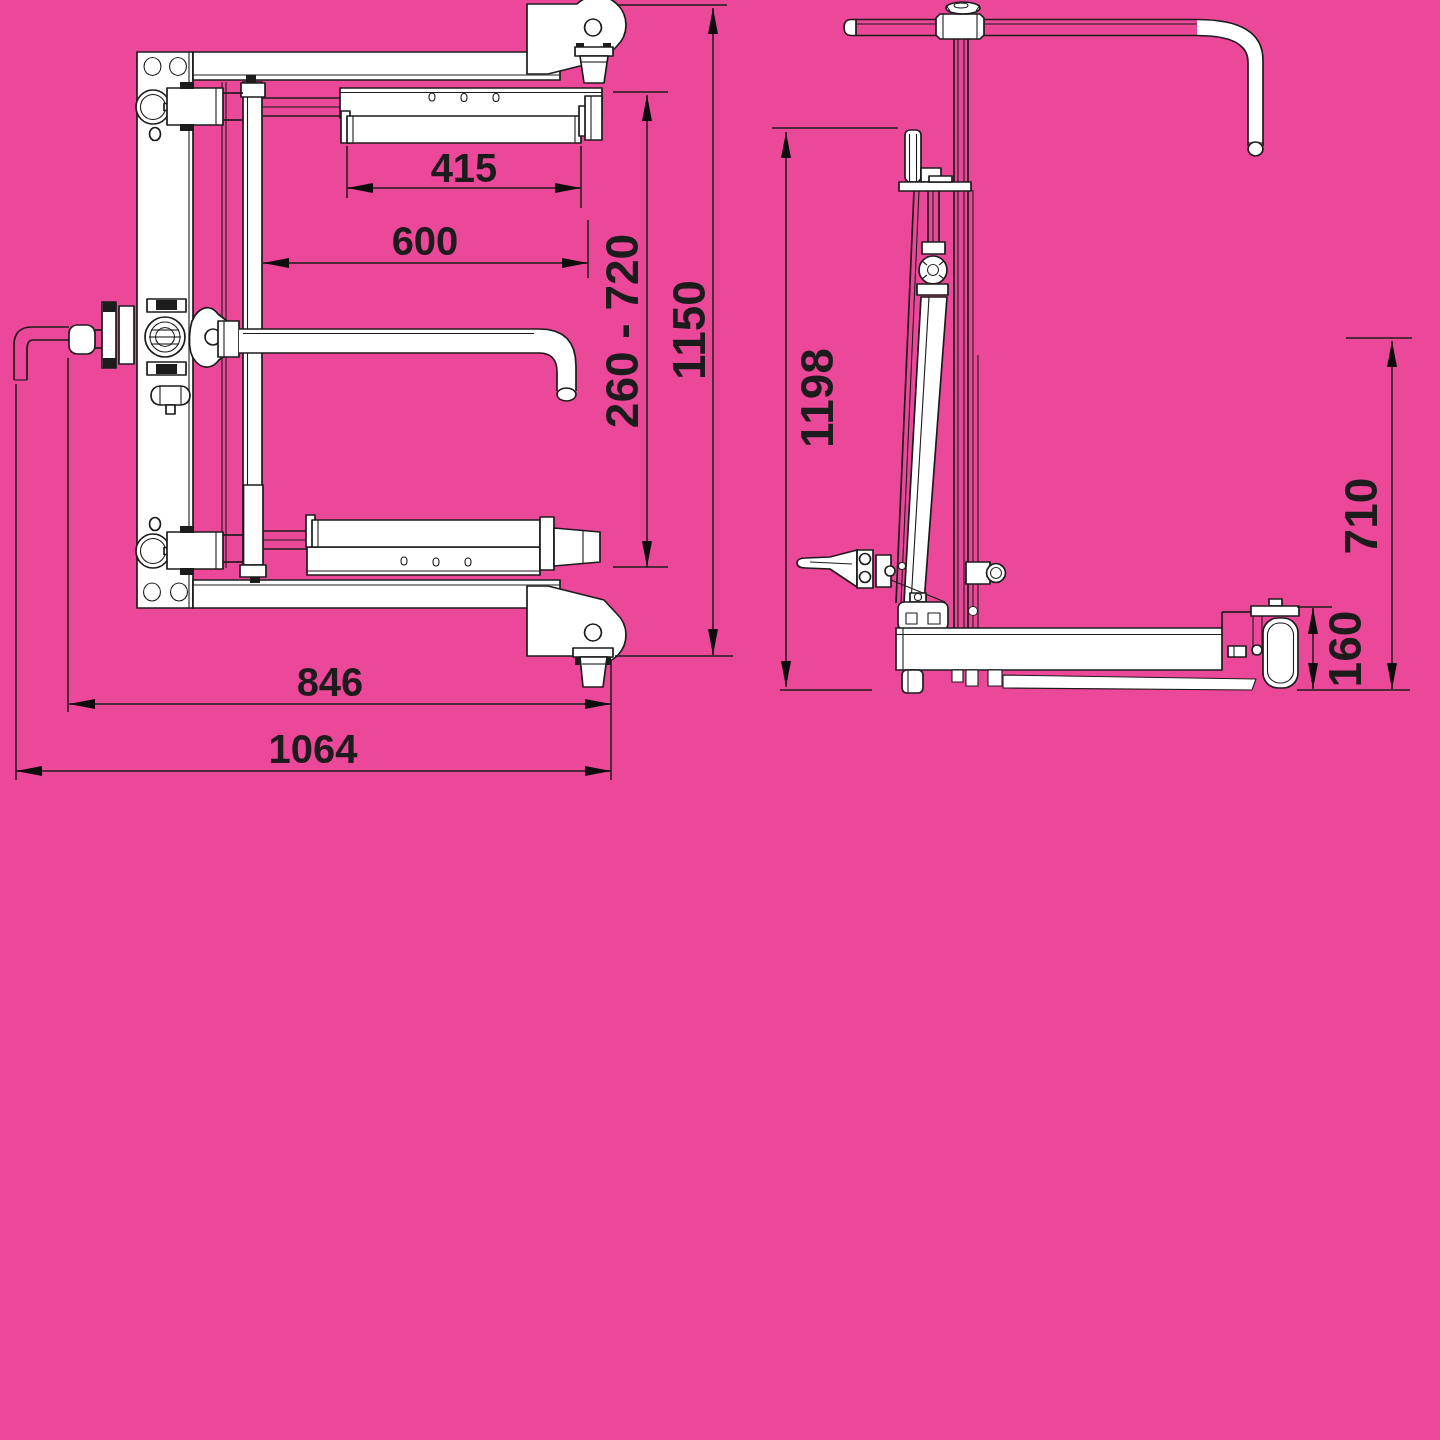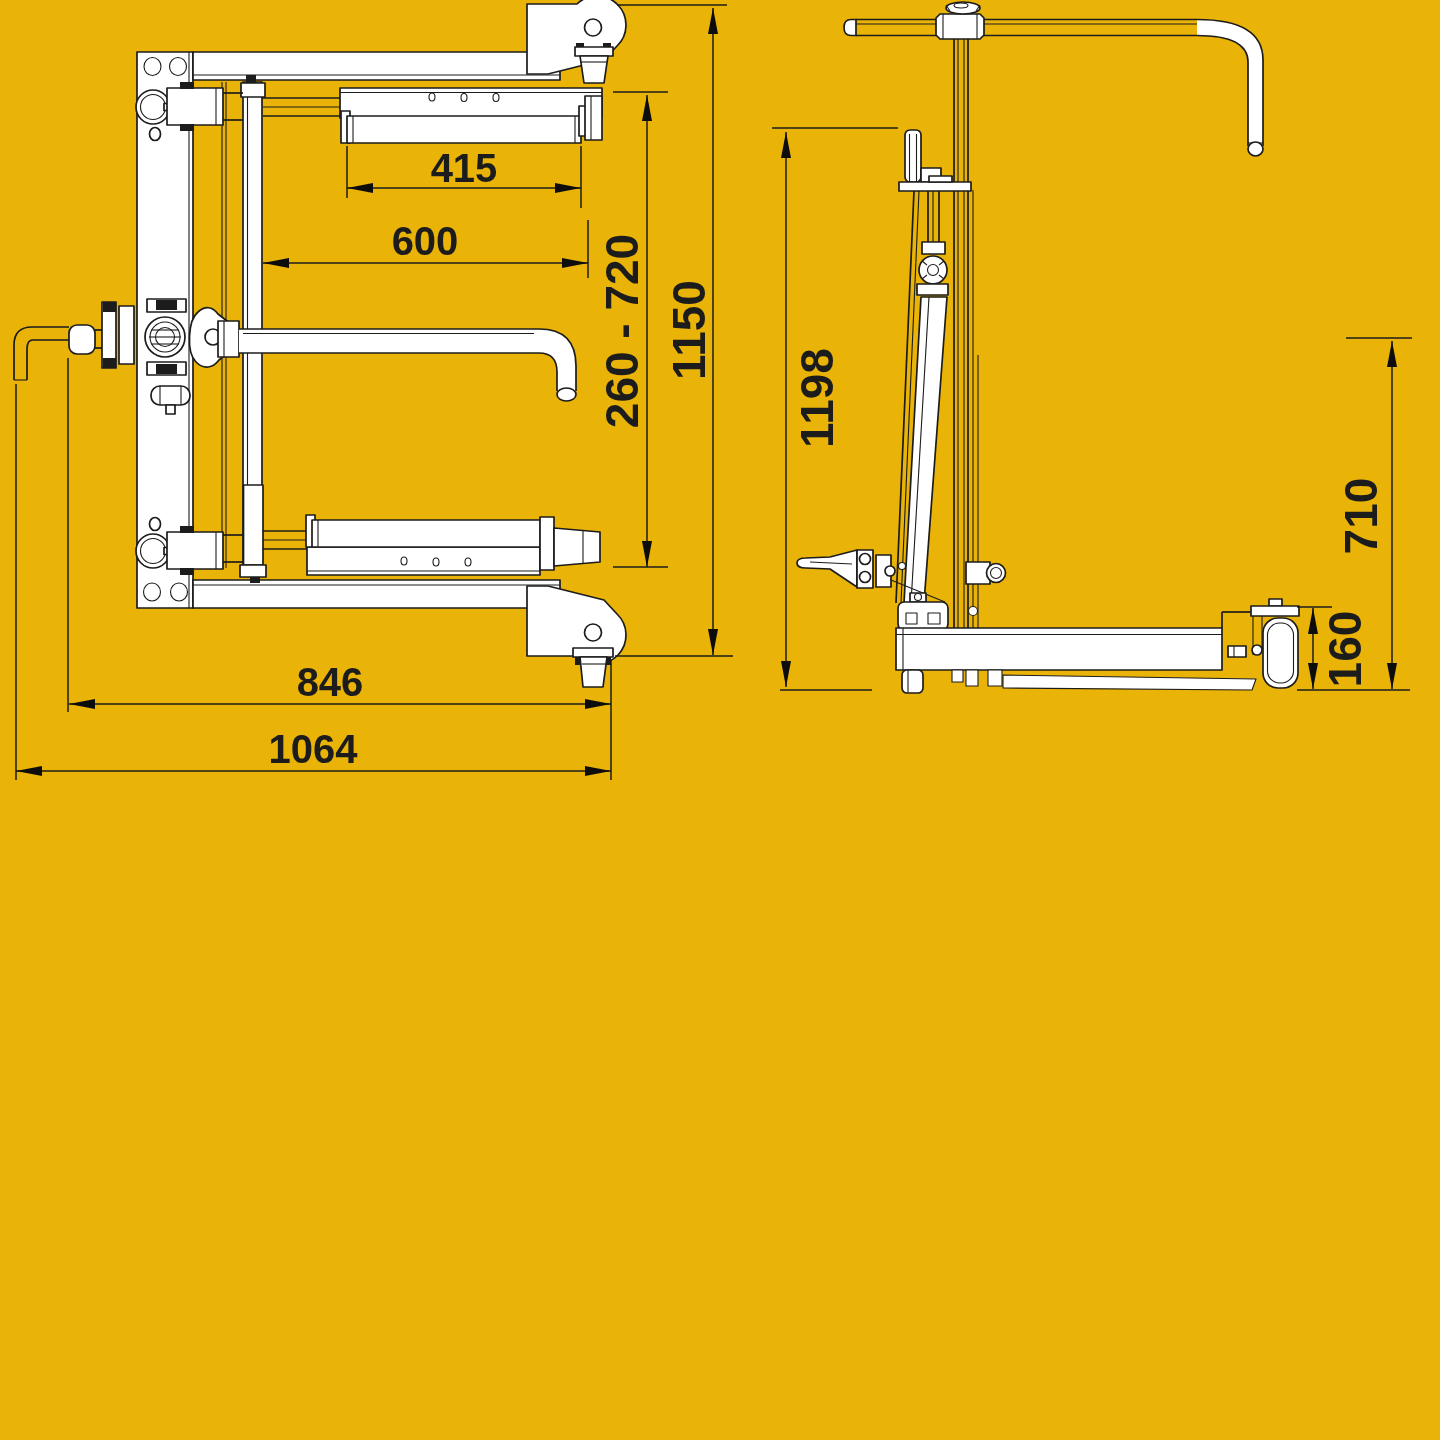--- a/index.html
+++ b/index.html
@@ -1,16 +1,16 @@
 <!DOCTYPE html>
 <html><head>
 <meta charset="utf-8">
 <style>
   html,body{margin:0;padding:0;background:#fff;}
-  #canvas{position:relative;width:1440px;height:1440px;background:#eab308;overflow:hidden;}
+  #canvas{position:relative;width:1440px;height:1440px;background:#ec4899;overflow:hidden;}
   svg{display:block}
   .s{fill:none;stroke:#1c1c1c;stroke-width:1.7;stroke-linejoin:round;stroke-linecap:butt}
   .t{stroke-width:1.1}
   .w{fill:#ffffff;stroke:#1c1c1c;stroke-width:1.7;stroke-linejoin:round}
   .wt{fill:#ffffff;stroke:#1c1c1c;stroke-width:1.1;stroke-linejoin:round}
   .f{fill:#ffffff;stroke:none}
   .b{fill:#1c1c1c;stroke:none}
   .d{stroke:#1c1c1c;stroke-width:1.5;fill:none;stroke-linecap:butt}
   .a{fill:#0d0d0d;stroke:none}
   .lbl{font-family:"Liberation Sans",sans-serif;font-weight:700;font-size:40px;fill:#1c1c1c}

